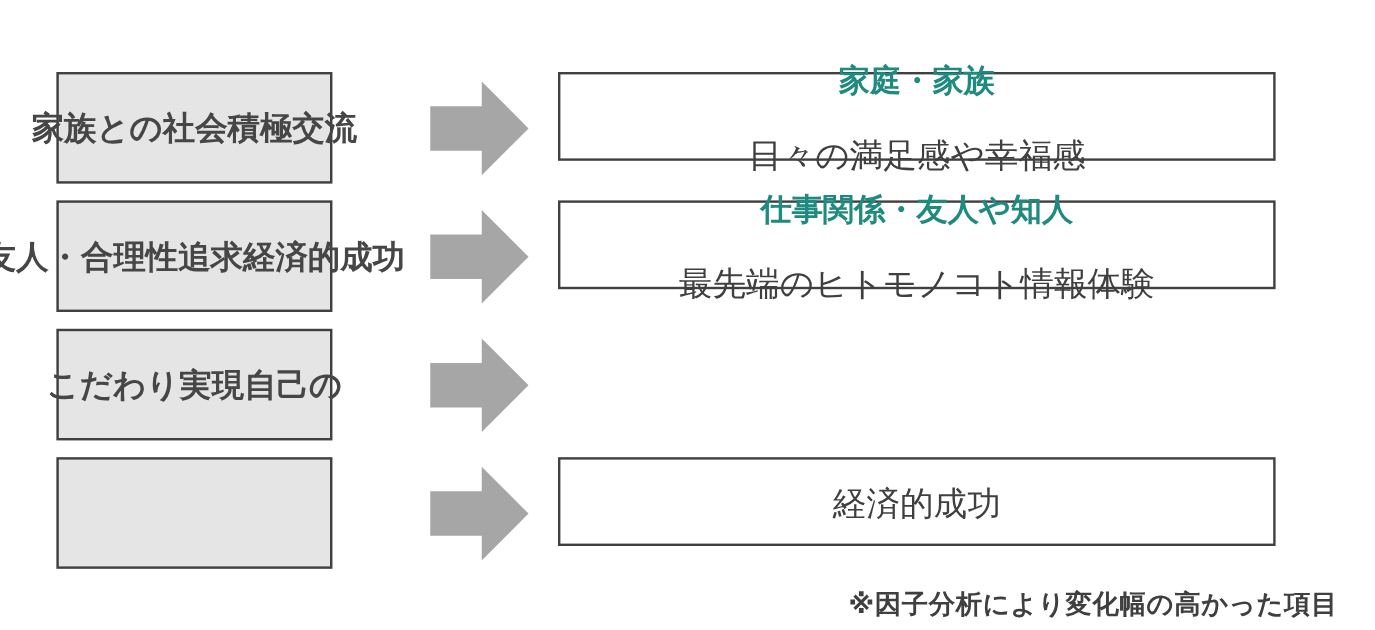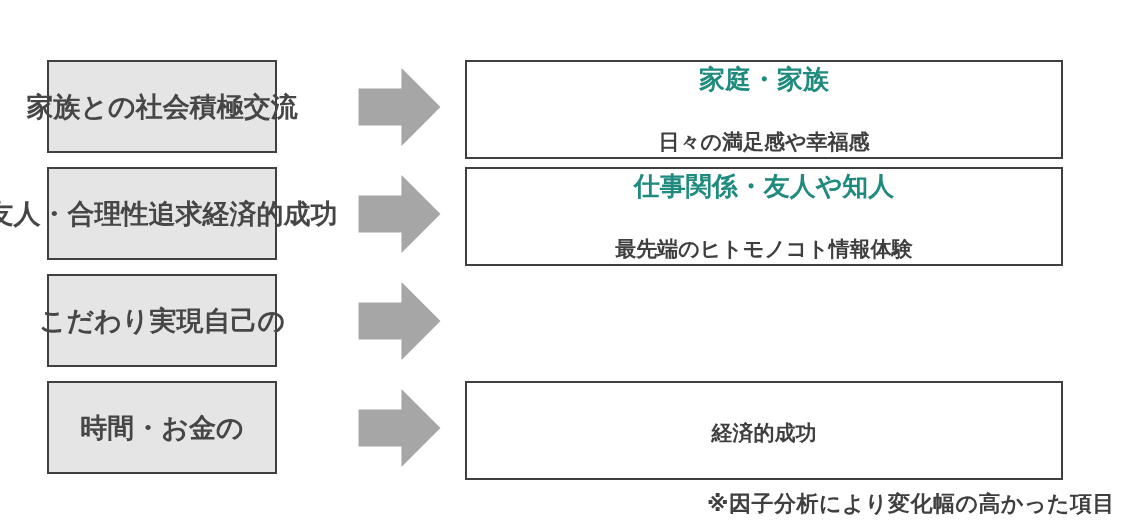--- a/index.html
+++ b/index.html
@@ -48,21 +48,21 @@
     top: 8px;
     width: 83px;
     height: 78px;
     fill: var(--arrow-gray, #a6a6a6);
   }
   .dst-box {
     position: absolute;
     left: 465px;
     top: 0;
     width: 598px;
-    height: 99px;
+    height: 74px;
     box-sizing: border-box;
     border: 2px solid var(--border-dark, #404040);
     background: #ffffff;
     display: flex;
     flex-direction: column;
     justify-content: center;
     align-items: center;
     text-align: right;
     gap: 28px;
   }
@@ -72,22 +72,22 @@
     line-height: 33px;
     white-space: nowrap;
   }
   .dst-head .accent {
     color: var(--accent-teal, #1f8a7e);
   }
   .dst-head .plain {
     color: var(--subtext-dark, #3f3f3f);
   }
   .dst-sub {
-    font-size: 21px;
-    font-weight: bold;
+    font-size: 28px;
+    font-weight: normal;
     color: var(--subtext-dark, #3f3f3f);
     line-height: 28px;
     margin-top: 4px;
     white-space: nowrap;
   }
   .footnote {
     position: absolute;
     top: 489px;
     right: 31px;
     font-size: 22px;
@@ -135,21 +135,20 @@
       <div class="src-line">こだわり実現</div>
       <div class="src-line">自己の</div>
     </div>
     <svg class="arrow" viewBox="0 0 84 80">
       <polygon points="0,21 44,21 44,0 84,40 44,80 44,59 0,59"></polygon>
     </svg>
   </div>
 
   <div class="row" style="top:381px">
     <div class="src-box">
-      <div class="src-line">時間・お金の</div>
     </div>
     <svg class="arrow" viewBox="0 0 84 80">
       <polygon points="0,21 44,21 44,0 84,40 44,80 44,59 0,59"></polygon>
     </svg>
     <div class="dst-box">
       <div class="dst-sub">経済的成功</div>
     </div>
   </div>
 
   <div class="footnote">※因子分析により変化幅の高かった項目</div>

